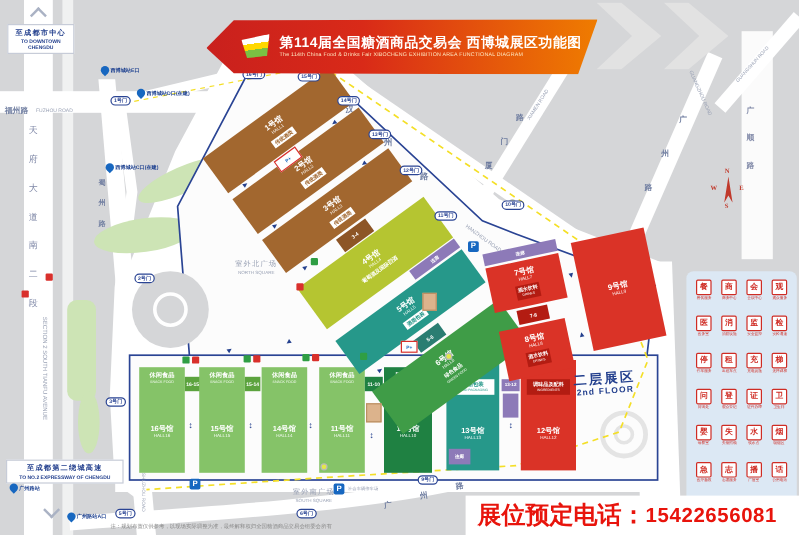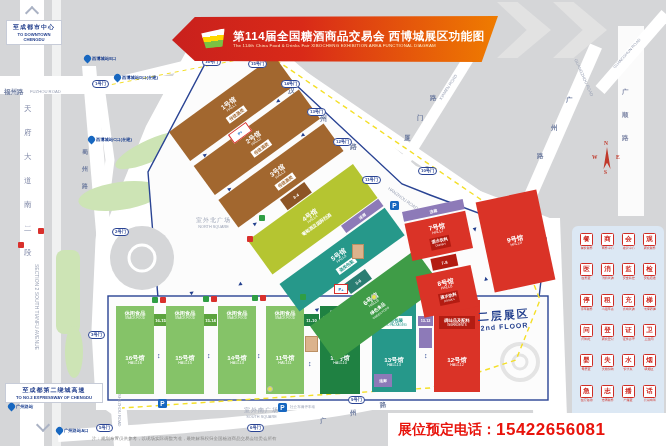--- a/index.html
+++ b/index.html
@@ -90,21 +90,21 @@
     row-gap:3px;column-gap:2px;align-content:space-between;}
   .lg-cell{display:flex;flex-direction:column;align-items:center;}
   .lg-ico{width:13px;height:13px;background:#fff;border:1px solid #cf2c24;color:#cf2c24;
     font-size:6.5px;font-weight:bold;display:flex;align-items:center;justify-content:center;border-radius:1.5px;}
   .lg-lab{font-size:3.4px;color:#cf2c24;white-space:nowrap;transform:scale(.9);}
   .lg-cell.blue .lg-ico{border-color:#1565c0;color:#1565c0;}
   .lg-cell.blue .lg-lab{color:#1565c0;}
   
   .phonebar{left:388px;top:413px;width:278px;height:33px;background:#fff;z-index:7;
     display:flex;align-items:center;padding-left:10px;color:#e8140c;font-weight:bold;}
-  .phonebar .pl{font-size:14px;}
+  .phonebar .pl{font-size:20px;}
   .phonebar .pn{font-size:17px;letter-spacing:.5px;}
   .footnote{left:92px;top:436px;z-index:6;font-size:4.5px;color:#8a8a8a;white-space:nowrap;}
   
   .compass{left:594px;top:140px;width:26px;height:36px;z-index:4;color:#c0392b;
     font-family:"Liberation Serif",serif;font-size:5.5px;font-weight:bold;}
   .compass .cl{position:absolute;}
   .needle{position:absolute;left:8px;top:7px;width:10px;height:22px;background:#c0392b;
     clip-path:polygon(50% 0,85% 100%,50% 72%,15% 100%);}
 </style>
 </head>

